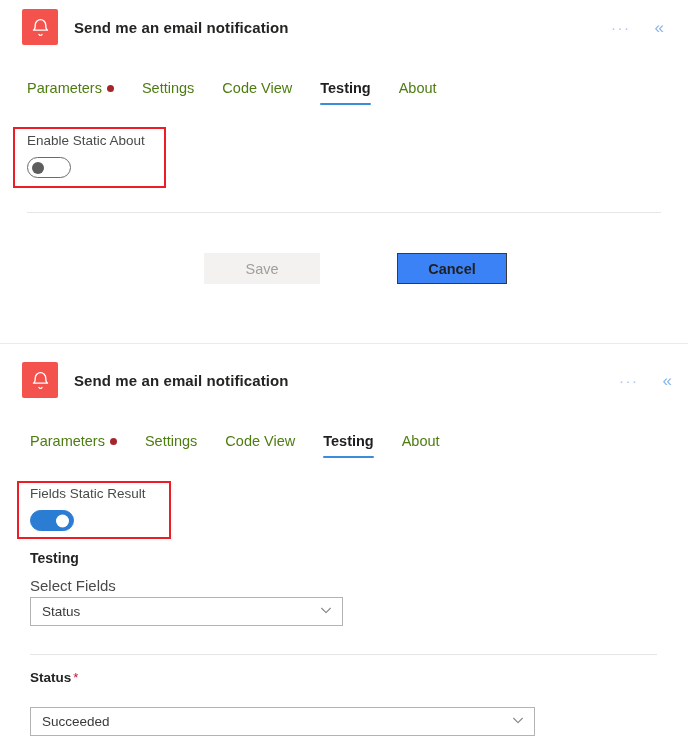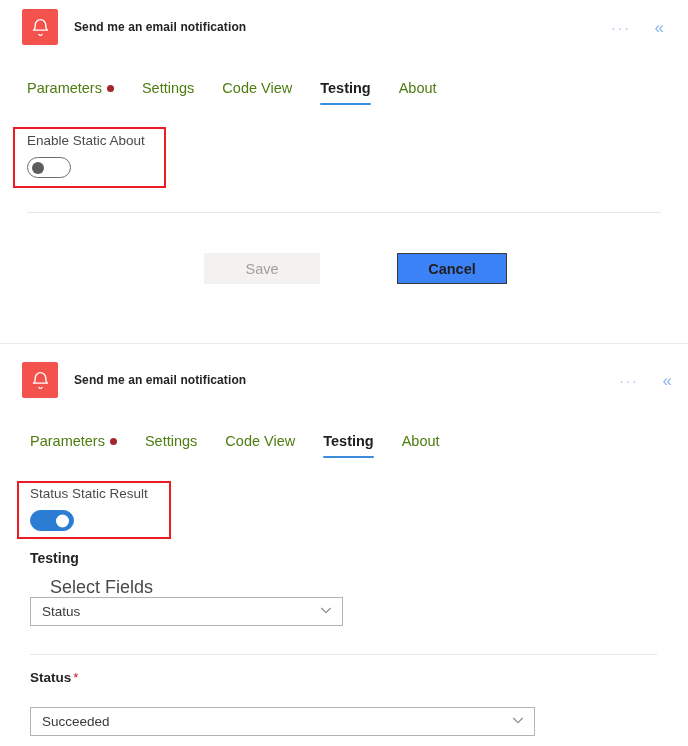--- a/index.html
+++ b/index.html
@@ -33,21 +33,21 @@
     height: 36px;
     background: #F4524D;
     border-radius: 2px;
     flex: 0 0 auto;
     display: flex;
     align-items: center;
     justify-content: center;
   }
   .app-icon svg { display:block; }
   .panel-title {
-    font-size: 12px;
+    font-size: 15px;
     font-weight: bold;
     color: #252423;
     letter-spacing: 0.1px;
     white-space: nowrap;
   }
   .header-actions {
     margin-left: auto;
     display: flex;
     align-items: center;
     gap: 18px;
@@ -202,23 +202,22 @@
     font-weight: bold;
   }
 
   
   .section-heading {
     font-size: 14px;
     font-weight: bold;
     color: #242424;
   }
   .field-label {
-    font-size: 18px;
+    font-size: 15px;
     color: #4a4a4a;
-    margin-left: 20px;
   }
   .field-label-bold {
     font-size: 13.5px;
     font-weight: bold;
     color: #242424;
   }
   .req-star {
     color: #c8102e;
     font-size: 13px;
     margin-left: 2px;
@@ -334,21 +333,21 @@
     </div>
     <div class="tab active">
       <span>Testing</span>
     </div>
     <div class="tab">
       <span>About</span>
     </div>
   </div>
 
   <div class="toggle-block" style="position:absolute; left:30px; top:142px;">
-    <div class="toggle-label">Status Static Result</div>
+    <div class="toggle-label">Fields Static Result</div>
     <div class="toggle on">
       <span class="knob"></span>
     </div>
   </div>
 
   <div class="redbox" style="left:17px; top:137px; width:154px; height:58px;"></div>
 
   <div class="section-heading" style="position:absolute; left:30px; top:206px;">Testing</div>
 
   <div class="field-label" style="position:absolute; left:30px; top:233px;">Select Fields</div>

